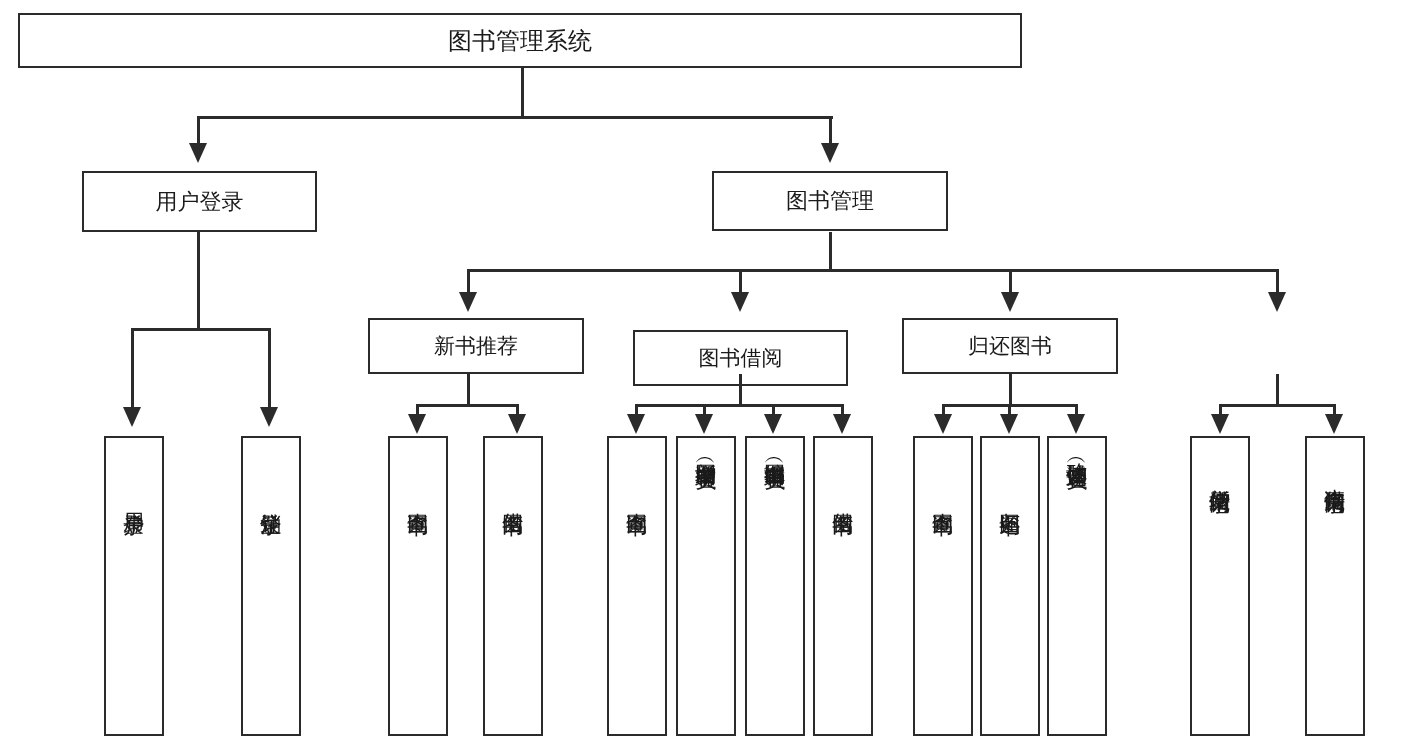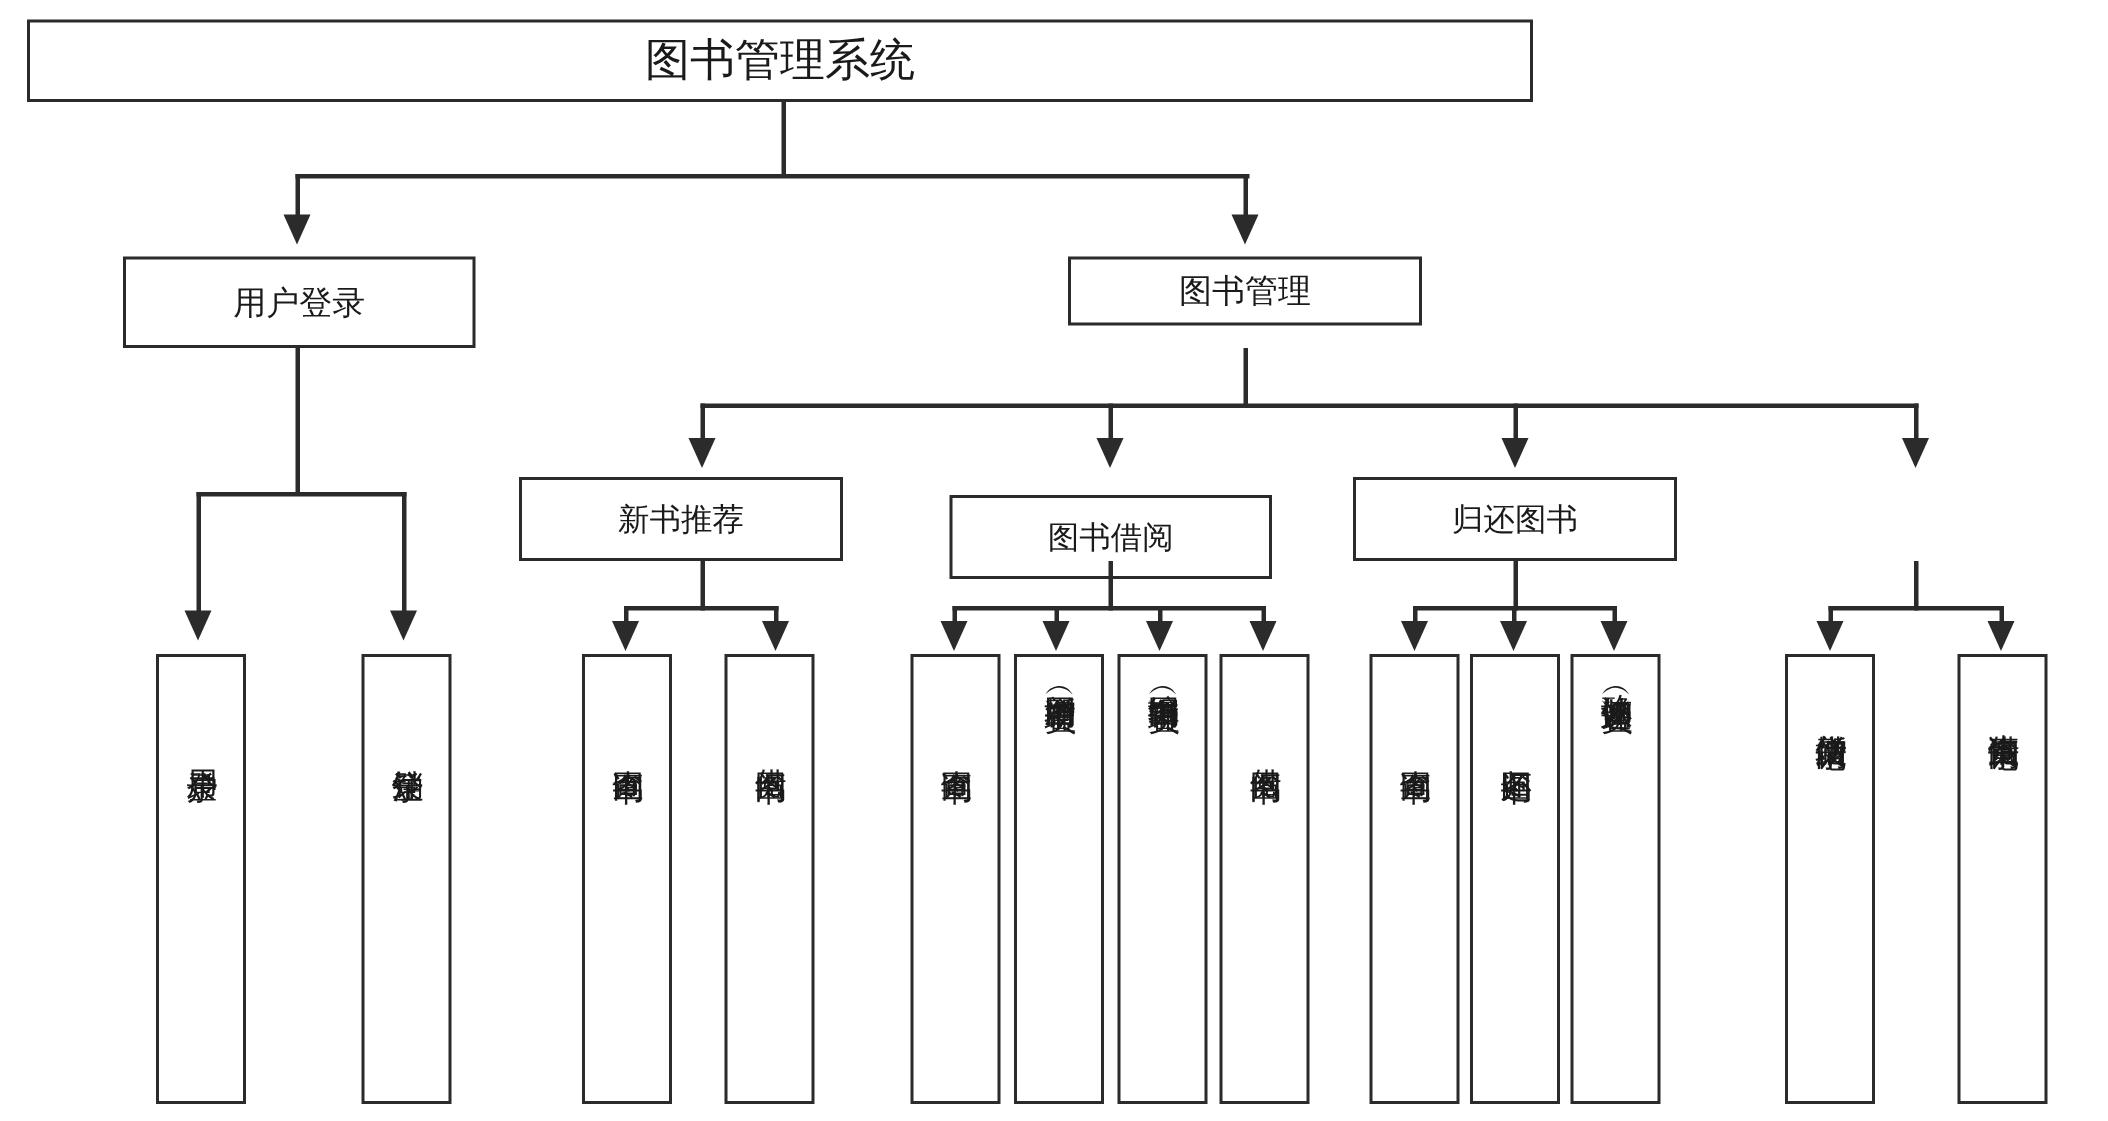--- a/index.html
+++ b/index.html
@@ -23,21 +23,21 @@
     position: absolute;
     box-sizing: border-box;
     background: #ffffff;
     border: 2.5px solid #2b2b2b;
     display: flex;
     align-items: center;
     justify-content: center;
     color: #1a1a1a;
   }
   .node.root {
-    font-size: 30px;
+    font-size: 24px;
   }
   .node.lvl2 {
     font-size: 22px;
   }
   .node.lvl3 {
     font-size: 21px;
   }
   .node.leaf {
     border-width: 2.5px;
     align-items: flex-start;
@@ -98,21 +98,21 @@
 
   <div class="vline" style="left:197px; top:116px; height:30px;"></div>
   <div class="arrow" style="left:189px; top:143px;"></div>
   <div class="vline" style="left:829px; top:116px; height:30px;"></div>
   <div class="arrow" style="left:821px; top:143px;"></div>
 
   <div class="node lvl2" style="left:82px; top:171px; width:235px; height:61px;">
     <span>用户登录</span>
   </div>
 
-  <div class="node lvl2" style="left:712px; top:171px; width:236px; height:46px;">
+  <div class="node lvl2" style="left:712px; top:171px; width:236px; height:60px;">
     <span>图书管理</span>
   </div>
 
   <div class="vline" style="left:197px; top:232px; height:98px;"></div>
   <div class="hline" style="left:131px; top:328px; width:140px; height:3px;"></div>
   <div class="vline" style="left:131px; top:328px; height:82px;"></div>
   <div class="arrow" style="left:123px; top:407px;"></div>
   <div class="vline" style="left:268px; top:328px; height:82px;"></div>
   <div class="arrow" style="left:260px; top:407px;"></div>
 
@@ -120,21 +120,21 @@
   <div class="hline" style="left:467px; top:269px; width:812px; height:3px;"></div>
   <div class="vline" style="left:467px; top:269px; height:26px;"></div>
   <div class="arrow" style="left:459px; top:292px;"></div>
   <div class="vline" style="left:739px; top:269px; height:26px;"></div>
   <div class="arrow" style="left:731px; top:292px;"></div>
   <div class="vline" style="left:1009px; top:269px; height:26px;"></div>
   <div class="arrow" style="left:1001px; top:292px;"></div>
   <div class="vline" style="left:1276px; top:269px; height:26px;"></div>
   <div class="arrow" style="left:1268px; top:292px;"></div>
 
-  <div class="node lvl3" style="left:346px; top:318px; width:216px; height:56px;">
+  <div class="node lvl3" style="left:368px; top:318px; width:216px; height:56px;">
     <span>新书推荐</span>
   </div>
   <div class="node lvl3" style="left:633px; top:330px; width:215px; height:56px;">
     <span>图书借阅</span>
   </div>
   <div class="node lvl3" style="left:902px; top:318px; width:216px; height:56px;">
     <span>归还图书</span>
   </div>
 
   <div class="vline" style="left:467px; top:374px; height:33px;"></div>

